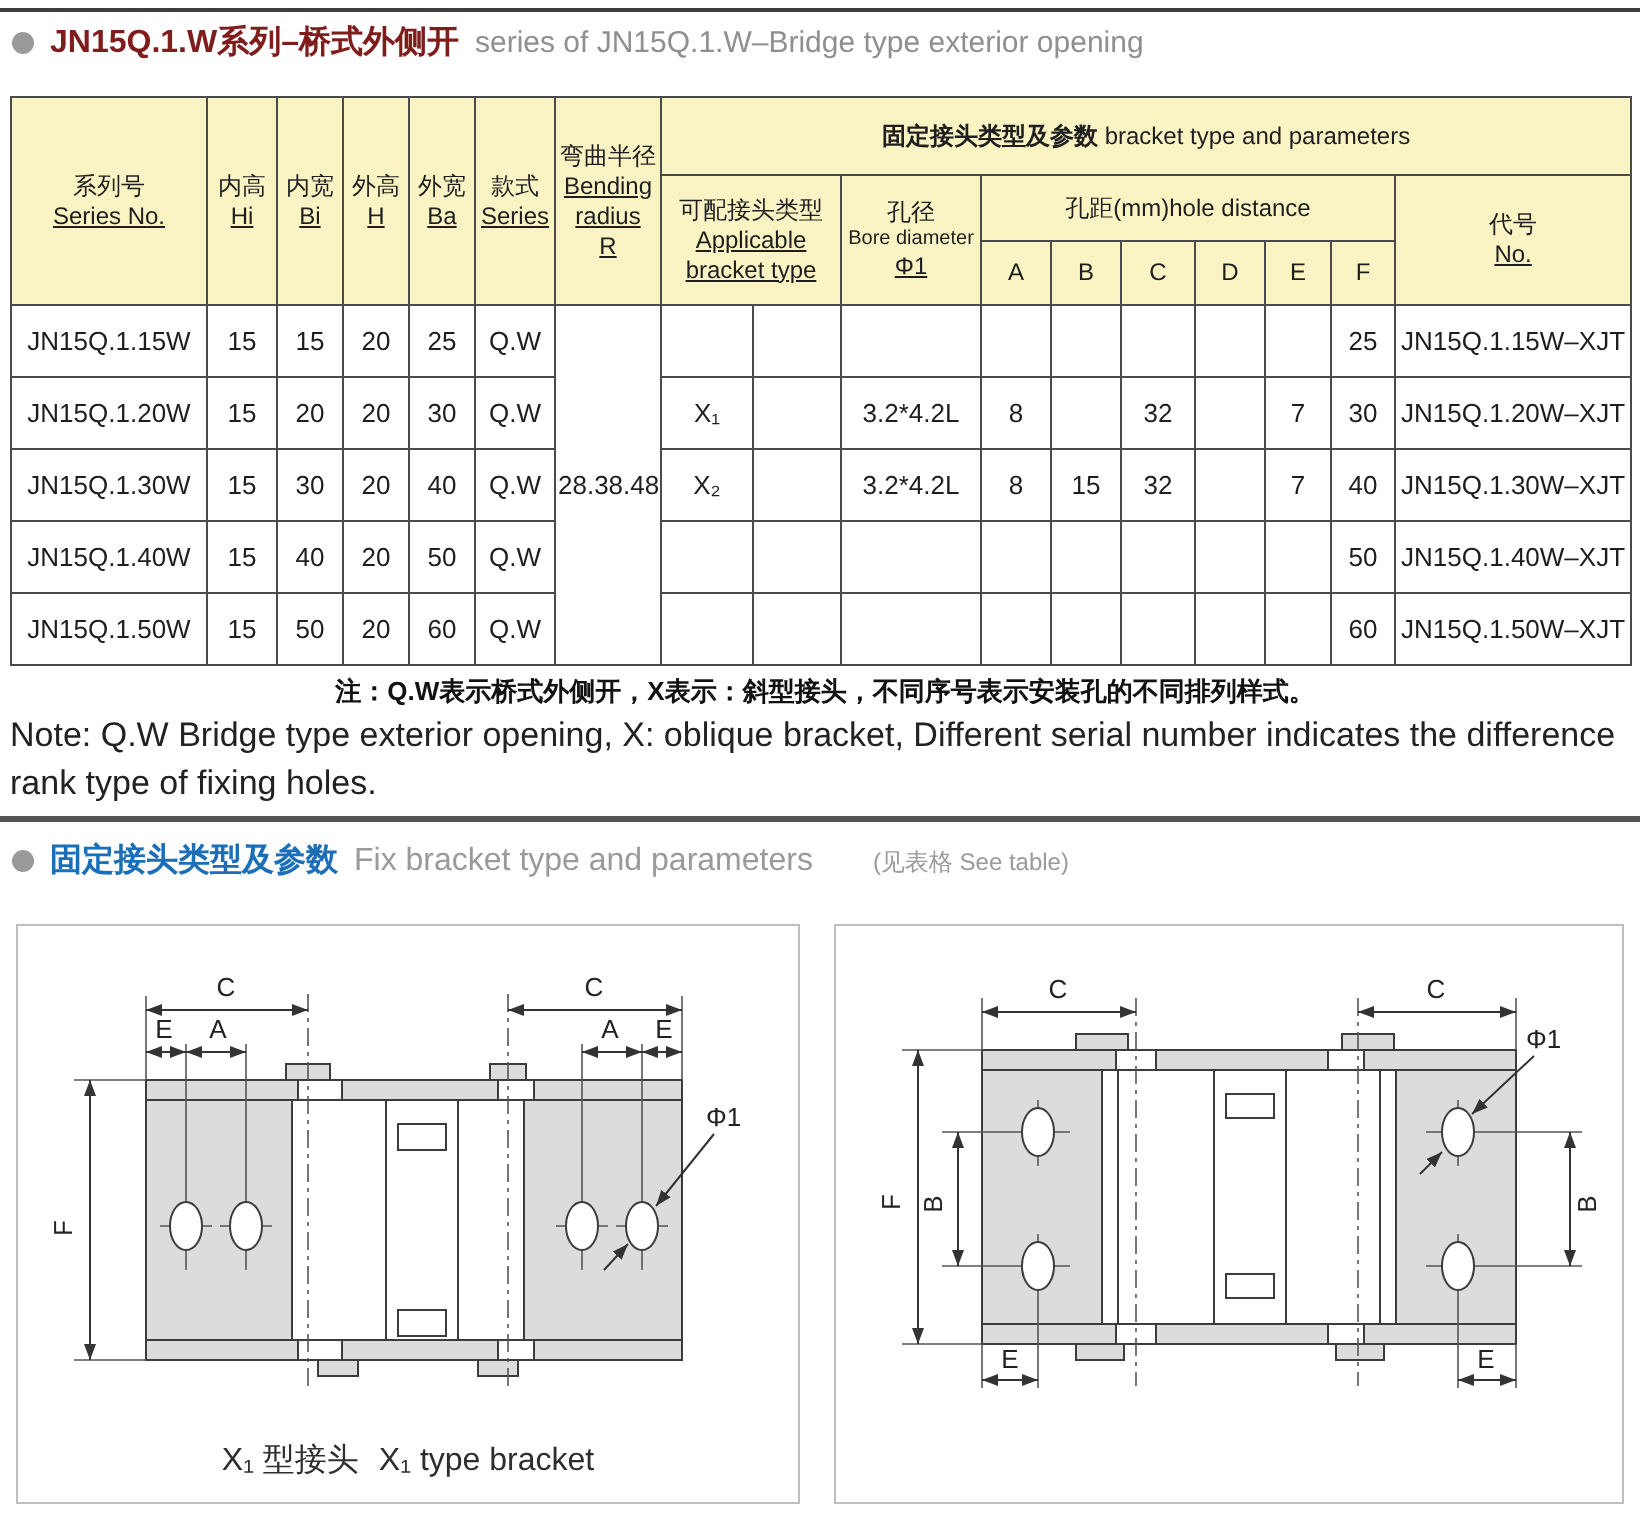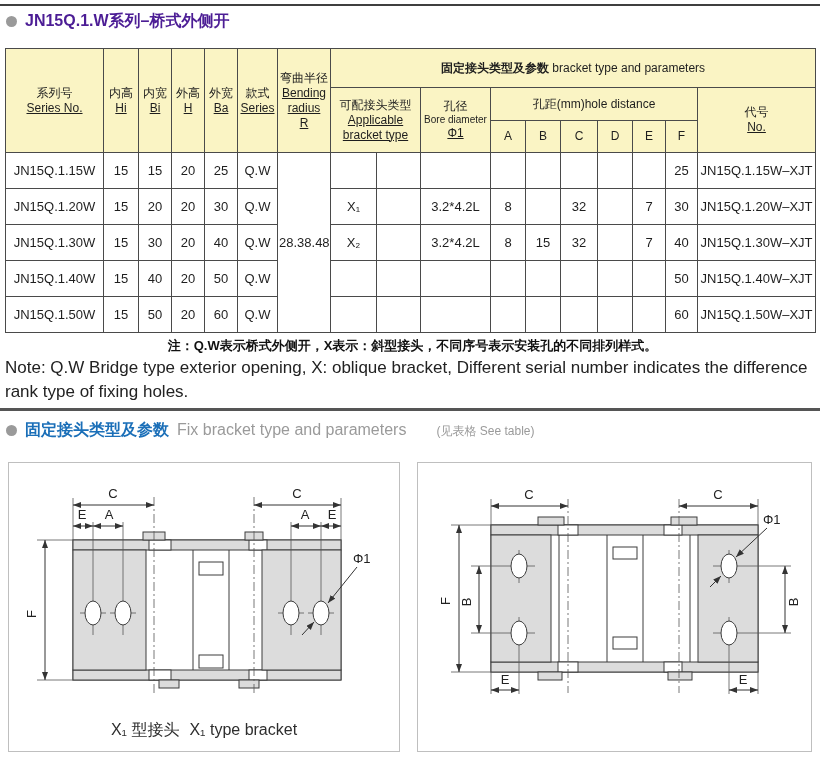--- a/index.html
+++ b/index.html
@@ -4,21 +4,21 @@
 <style>
   * { margin:0; padding:0; box-sizing:border-box; }
   body { font-family:"Liberation Sans", sans-serif; background:#fff; }
   .page { position:relative; width:820px; height:760px; background:#fff; overflow:hidden; }
 
   .top-rule   { position:absolute; left:0; top:4px;  width:820px; height:2px; background:#3f3f3f; }
   .mid-rule   { position:absolute; left:0; top:408px; width:820px; height:3px; background:#555; }
 
   .title-row  { position:absolute; left:6px; top:11px; display:flex; align-items:baseline; gap:8px; white-space:nowrap; }
   .bullet     { width:11px; height:11px; border-radius:50%; background:#9a9a9a; align-self:center; flex:0 0 auto; }
-  .title-zh   { font-size:16px; font-weight:bold; color:#4c1d95; }
+  .title-zh   { font-size:16px; font-weight:bold; color:#7f1d1d; }
   .title-en   { font-size:15px; color:#8f8f8f; }
 
   
   table.spec  { position:absolute; left:5px; top:48px; width:810px; border-collapse:collapse; table-layout:fixed; }
   table.spec th, table.spec td { border:1px solid #4a4a4a; text-align:center; vertical-align:middle; padding:0 1px; }
   table.spec th { background:#faf4c4; font-weight:normal; font-size:12px; color:#1e1e1e; line-height:1.25; }
   table.spec td { background:#fff; font-size:13px; color:#1e1e1e; }
   .th-sub    { font-size:12px;text-decoration:underline; }
   .th-small  { font-size:10px; }
   tr.hrow-a  { height:39px; } tr.hrow-b { height:33px; } tr.hrow-c { height:32px; }
@@ -52,20 +52,21 @@
 </head>
 <body>
 
 <div class="page">
 
   <div class="top-rule"></div>
 
   <div class="title-row">
     <span class="bullet"></span>
     <span class="title-zh">JN15Q.1.W系列–桥式外侧开</span>
+    <span class="title-en">series of JN15Q.1.W–Bridge type exterior opening</span>
   </div>
 
   <table class="spec">
     <colgroup>
       <col style="width:98px">
         <col style="width:35px">
         <col style="width:33px">
         <col style="width:33px">
       <col style="width:33px">
         <col style="width:40px">

